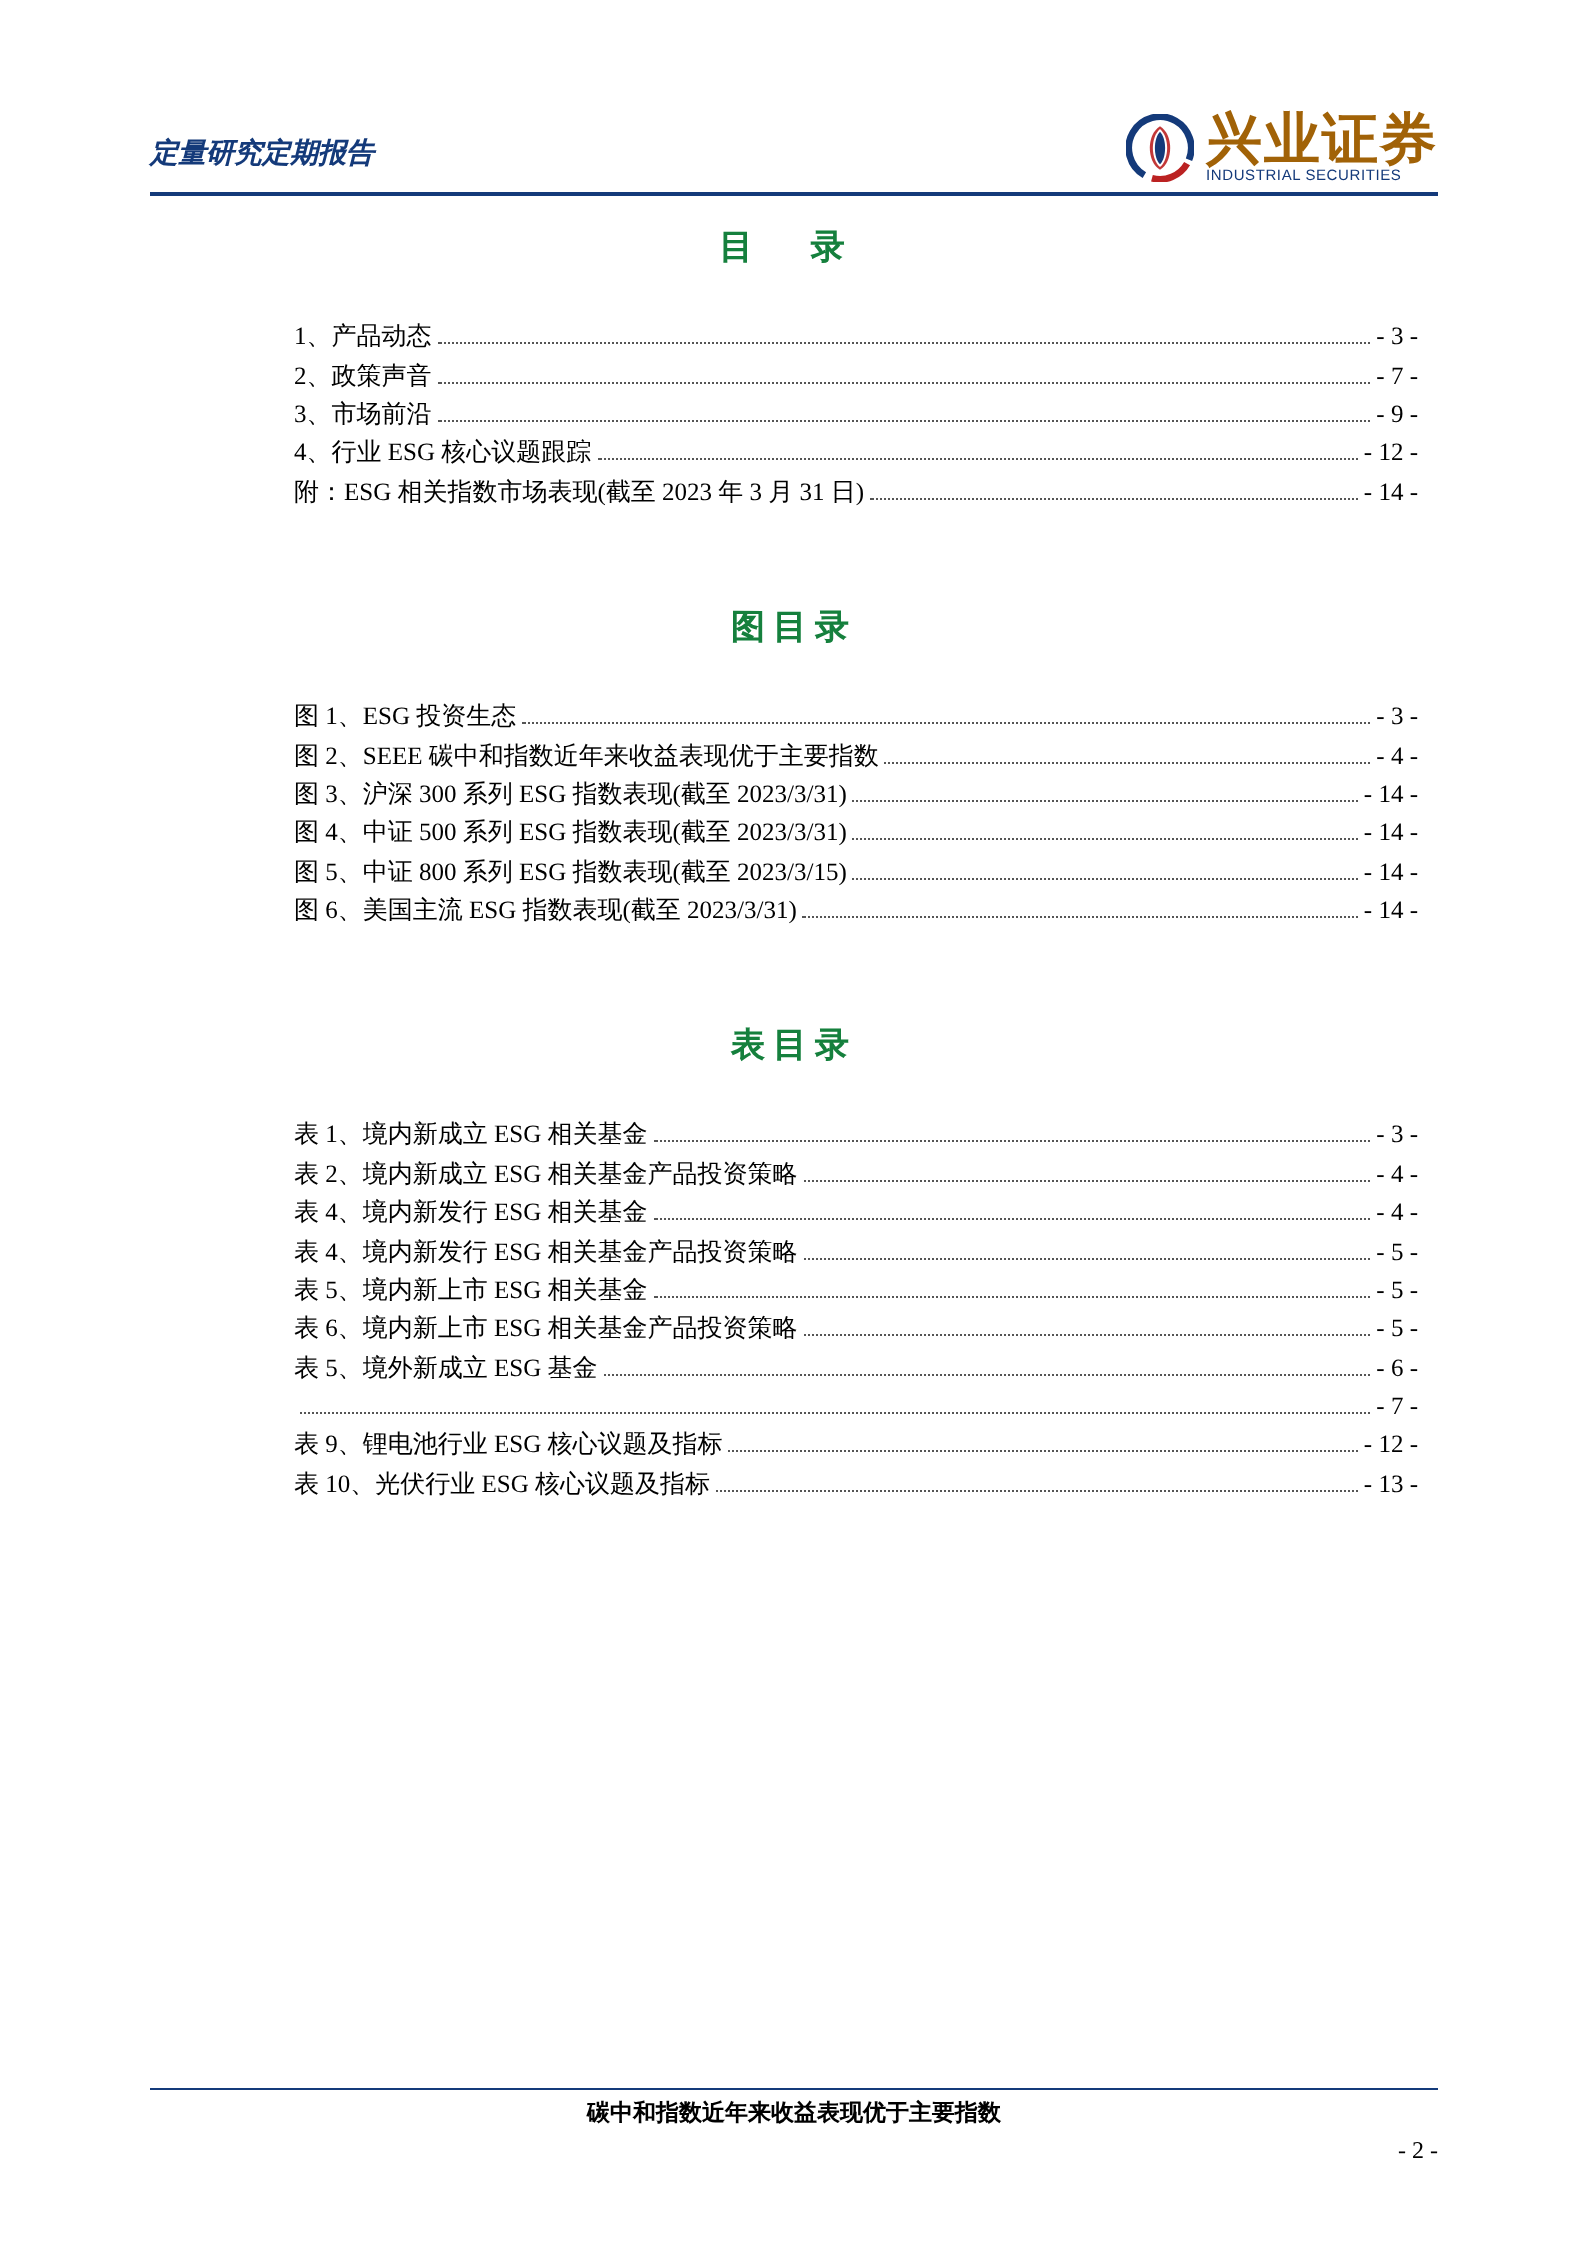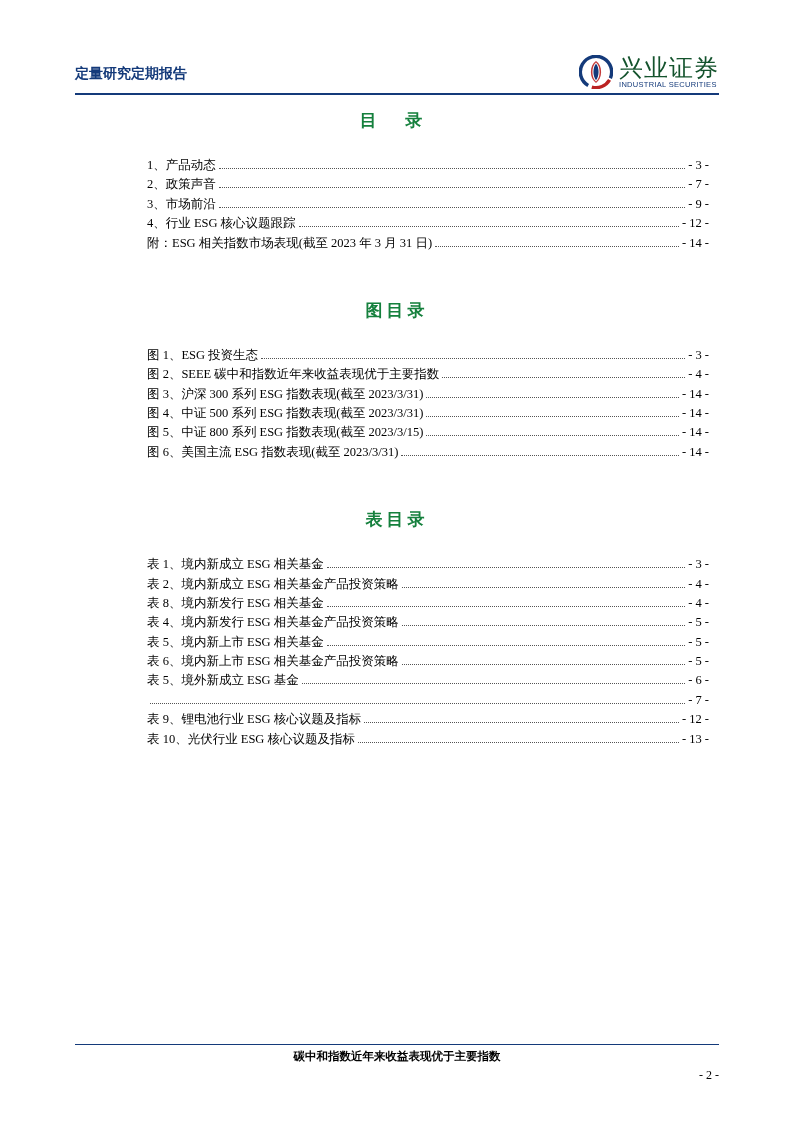--- a/index.html
+++ b/index.html
@@ -22,40 +22,41 @@
     display: flex;
     justify-content: space-between;
     align-items: flex-end;
     margin-bottom: 4px;
   }
   .doc-type {
     color: #143a7a;
     font-size: 14px;
     font-weight: bold;
     padding-bottom: 6px;
+    font-style: italic;
   }
   .logo-block {
     display: flex;
     align-items: center;
     gap: 6px;
   }
   .logo-icon {
     width: 34px;
     height: 34px;
     position: relative;
   }
   .logo-text-block {
     display: flex;
     flex-direction: column;
     line-height: 1.05;
   }
   .logo-cn {
-    font-size: 24px;
-    font-weight: normal;
-    color: #14532d;
+    font-size: 28px;
+    font-weight: bold;
+    color: #a16207;
     letter-spacing: 1px;
     font-family: "SimHei", sans-serif;
   }
   .logo-en {
     font-size: 7.5px;
     color: #143a7a;
     letter-spacing: 0.3px;
     font-family: Arial, sans-serif;
   }
   .hr-top {
@@ -221,21 +222,21 @@
         <span class="toc-label">表 1、境内新成立 ESG 相关基金</span>
         <span class="toc-dots"></span>
         <span class="toc-page">- 3 -</span>
       </div>
     <div class="toc-row">
         <span class="toc-label">表 2、境内新成立 ESG 相关基金产品投资策略</span>
         <span class="toc-dots"></span>
         <span class="toc-page">- 4 -</span>
       </div>
     <div class="toc-row">
-        <span class="toc-label">表 8、境内新发行 ESG 相关基金</span>
+        <span class="toc-label">表 4、境内新发行 ESG 相关基金</span>
         <span class="toc-dots"></span>
         <span class="toc-page">- 4 -</span>
       </div>
     <div class="toc-row">
         <span class="toc-label">表 4、境内新发行 ESG 相关基金产品投资策略</span>
         <span class="toc-dots"></span>
         <span class="toc-page">- 5 -</span>
       </div>
     <div class="toc-row">
         <span class="toc-label">表 5、境内新上市 ESG 相关基金</span>

